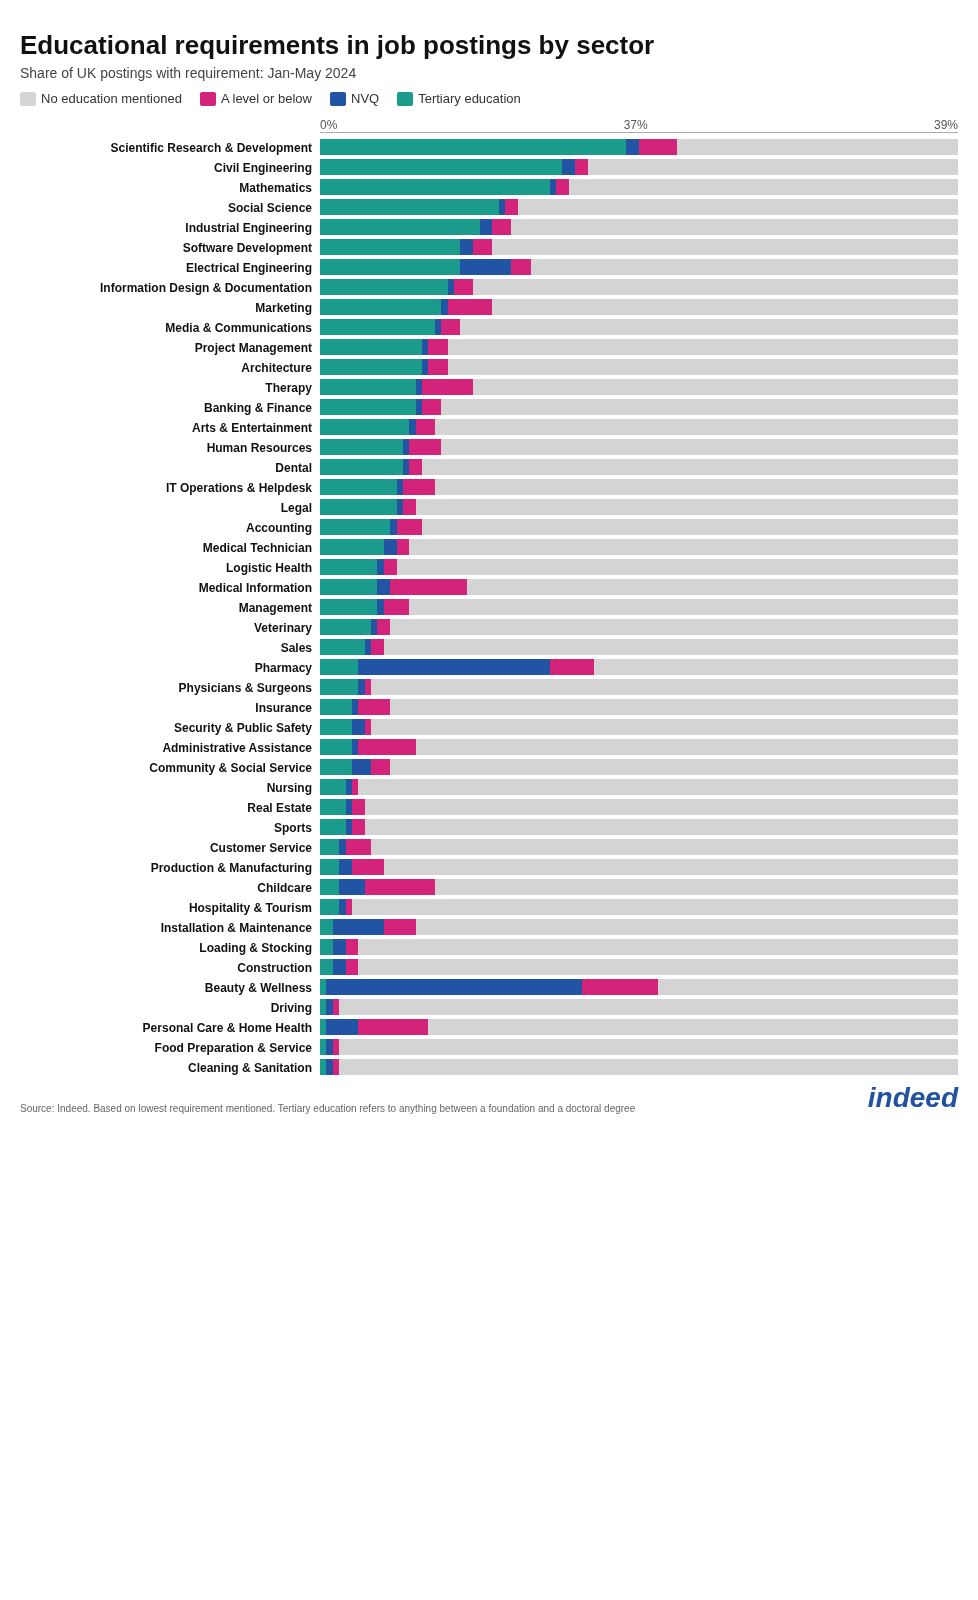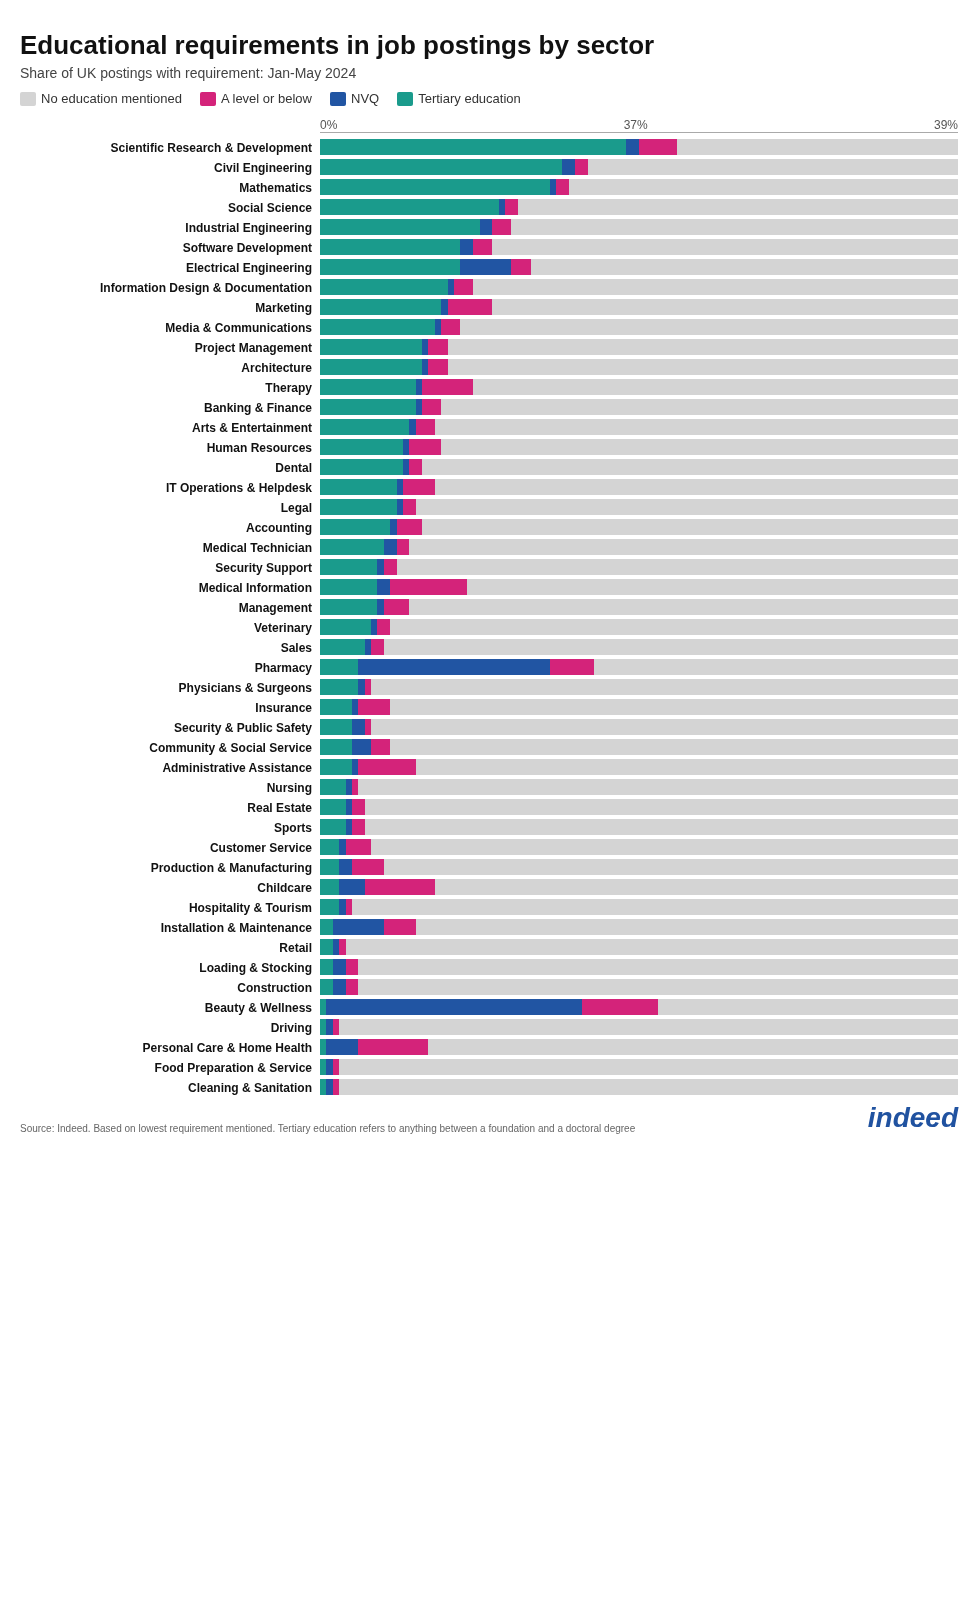--- a/index.html
+++ b/index.html
@@ -303,21 +303,21 @@
       </div>
       <div class="bar-row">
         <div class="row-label">Medical Technician</div>
         <div class="bar-area">
           <div class="bar-segment seg-tertiary" style="width: 10%;"></div>
           <div class="bar-segment seg-nvq" style="width: 2%;"></div>
           <div class="bar-segment seg-alevel" style="width: 2%;"></div>
         </div>
       </div>
       <div class="bar-row">
-        <div class="row-label">Security Support</div>
+        <div class="row-label">Logistic Health</div>
         <div class="bar-area">
           <div class="bar-segment seg-tertiary" style="width: 9%;"></div>
           <div class="bar-segment seg-nvq" style="width: 1%;"></div>
           <div class="bar-segment seg-alevel" style="width: 2%;"></div>
         </div>
       </div>
       <div class="bar-row">
         <div class="row-label">Medical Information</div>
         <div class="bar-area">
           <div class="bar-segment seg-tertiary" style="width: 9%;"></div>
@@ -375,33 +375,33 @@
       </div>
       <div class="bar-row">
         <div class="row-label">Security &amp; Public Safety</div>
         <div class="bar-area">
           <div class="bar-segment seg-tertiary" style="width: 5%;"></div>
           <div class="bar-segment seg-nvq" style="width: 2%;"></div>
           <div class="bar-segment seg-alevel" style="width: 1%;"></div>
         </div>
       </div>
       <div class="bar-row">
+        <div class="row-label">Administrative Assistance</div>
+        <div class="bar-area">
+          <div class="bar-segment seg-tertiary" style="width: 5%;"></div>
+          <div class="bar-segment seg-nvq" style="width: 1%;"></div>
+          <div class="bar-segment seg-alevel" style="width: 9%;"></div>
+        </div>
+      </div>
+      <div class="bar-row">
         <div class="row-label">Community &amp; Social Service</div>
         <div class="bar-area">
           <div class="bar-segment seg-tertiary" style="width: 5%;"></div>
           <div class="bar-segment seg-nvq" style="width: 3%;"></div>
           <div class="bar-segment seg-alevel" style="width: 3%;"></div>
-        </div>
-      </div>
-      <div class="bar-row">
-        <div class="row-label">Administrative Assistance</div>
-        <div class="bar-area">
-          <div class="bar-segment seg-tertiary" style="width: 5%;"></div>
-          <div class="bar-segment seg-nvq" style="width: 1%;"></div>
-          <div class="bar-segment seg-alevel" style="width: 9%;"></div>
         </div>
       </div>
       <div class="bar-row">
         <div class="row-label">Nursing</div>
         <div class="bar-area">
           <div class="bar-segment seg-tertiary" style="width: 4%;"></div>
           <div class="bar-segment seg-nvq" style="width: 1%;"></div>
           <div class="bar-segment seg-alevel" style="width: 1%;"></div>
         </div>
       </div>
@@ -452,28 +452,20 @@
           <div class="bar-segment seg-nvq" style="width: 1%;"></div>
           <div class="bar-segment seg-alevel" style="width: 1%;"></div>
         </div>
       </div>
       <div class="bar-row">
         <div class="row-label">Installation &amp; Maintenance</div>
         <div class="bar-area">
           <div class="bar-segment seg-tertiary" style="width: 2%;"></div>
           <div class="bar-segment seg-nvq" style="width: 8%;"></div>
           <div class="bar-segment seg-alevel" style="width: 5%;"></div>
-        </div>
-      </div>
-      <div class="bar-row">
-        <div class="row-label">Retail</div>
-        <div class="bar-area">
-          <div class="bar-segment seg-tertiary" style="width: 2%;"></div>
-          <div class="bar-segment seg-nvq" style="width: 1%;"></div>
-          <div class="bar-segment seg-alevel" style="width: 1%;"></div>
         </div>
       </div>
       <div class="bar-row">
         <div class="row-label">Loading &amp; Stocking</div>
         <div class="bar-area">
           <div class="bar-segment seg-tertiary" style="width: 2%;"></div>
           <div class="bar-segment seg-nvq" style="width: 2%;"></div>
           <div class="bar-segment seg-alevel" style="width: 2%;"></div>
         </div>
       </div>

